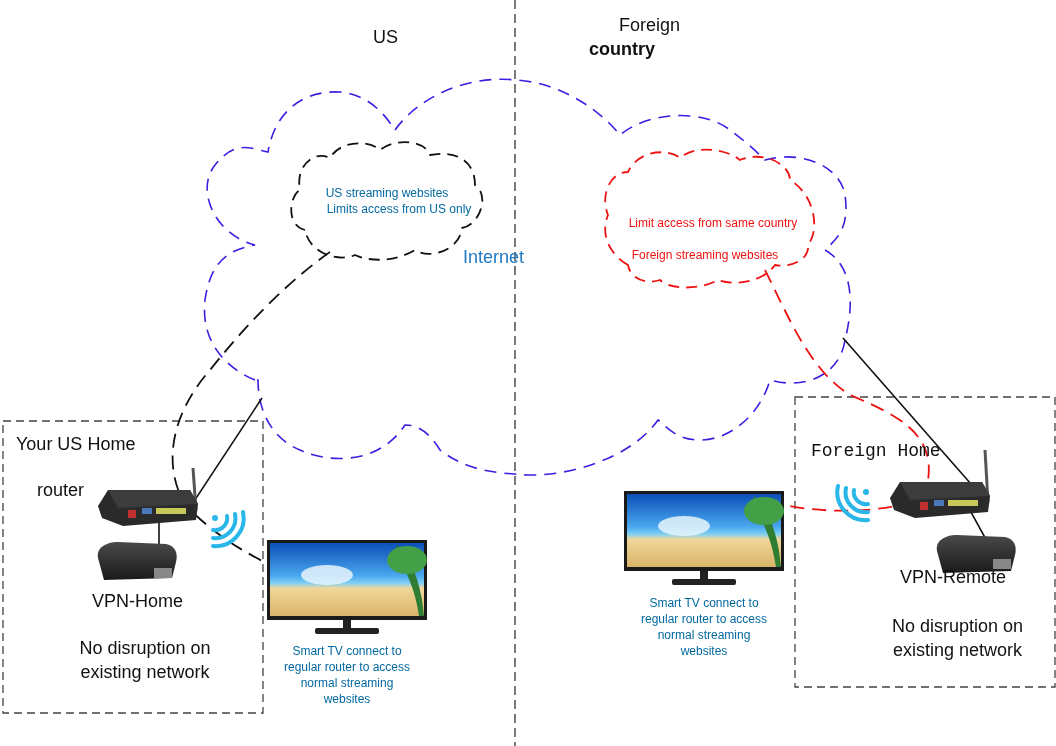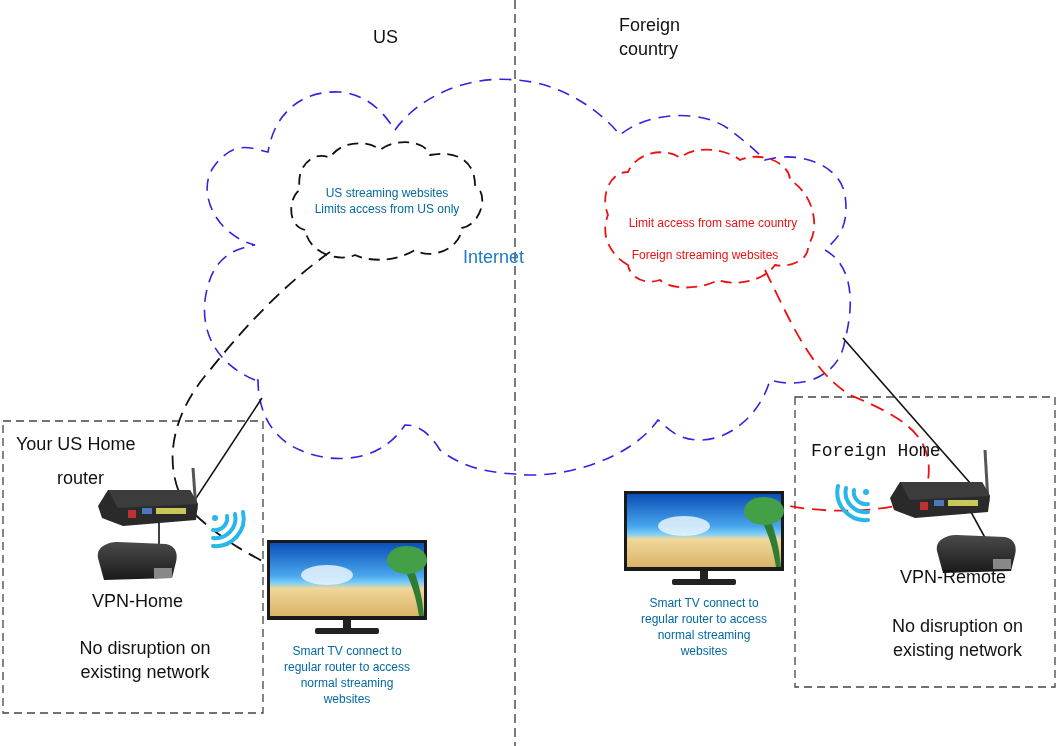--- a/index.html
+++ b/index.html
@@ -145,31 +145,31 @@
   </g>
 
   <g transform="translate(935,533)">
     <path d="M 2,18 C 0,8 10,2 22,2 L 70,4 C 80,6 82,14 80,22 L 76,38 L 8,40 Z" fill="url(#boxg)"></path>
     <rect x="58" y="26" width="18" height="10" fill="#888"></rect>
   </g>
 </svg>
 
 <div class="lbl big" style="left:373px; top:25px;">US</div>
 <div class="lbl big" style="left:619px; top:13px;">Foreign</div>
-<div class="lbl big" style="left:619px; top:37px;">country</div>
+<div class="lbl big" style="left:589px; top:37px;font-weight:bold;">country</div>
 
 <div class="lbl" style="left:463px; top:247px; font-size:18px; color:#1f7ac4;">Internet</div>
 
 <div class="lbl small center" style="left:292px; top:186px; width:190px;">US streaming websites</div>
-<div class="lbl small center" style="left:292px; top:202px; width:190px;">Limits access from US only</div>
+<div class="lbl small center" style="left:304px; top:202px; width:190px;">Limits access from US only</div>
 <div class="lbl small center" style="left:600px; top:200px; width:210px; color:#ee1111;margin-top:48px;">Foreign streaming websites</div>
 <div class="lbl small center" style="left:608px; top:216px; width:210px; color:#ee1111;">Limit access from same country</div>
 
 <div class="lbl big" style="left:16px; top:432px;">Your US Home</div>
-<div class="lbl big" style="left:37px; top:466px;margin-left:20px;">router</div>
+<div class="lbl big" style="left:37px; top:478px;">router</div>
 <div class="lbl big" style="left:92px; top:589px;">VPN-Home</div>
 <div class="lbl big center" style="left:50px; top:636px; width:190px;">No disruption on</div>
 <div class="lbl big center" style="left:50px; top:660px; width:190px;">existing network</div>
 
 <div class="lbl small center" style="left:262px; top:644px; width:170px;">Smart TV connect to</div>
 <div class="lbl small center" style="left:262px; top:660px; width:170px;">regular router to access</div>
 <div class="lbl small center" style="left:262px; top:676px; width:170px;">normal streaming</div>
 <div class="lbl small center" style="left:262px; top:692px; width:170px;">websites</div>
 
 <div class="lbl small center" style="left:618px; top:596px; width:172px;">Smart TV connect to</div>

